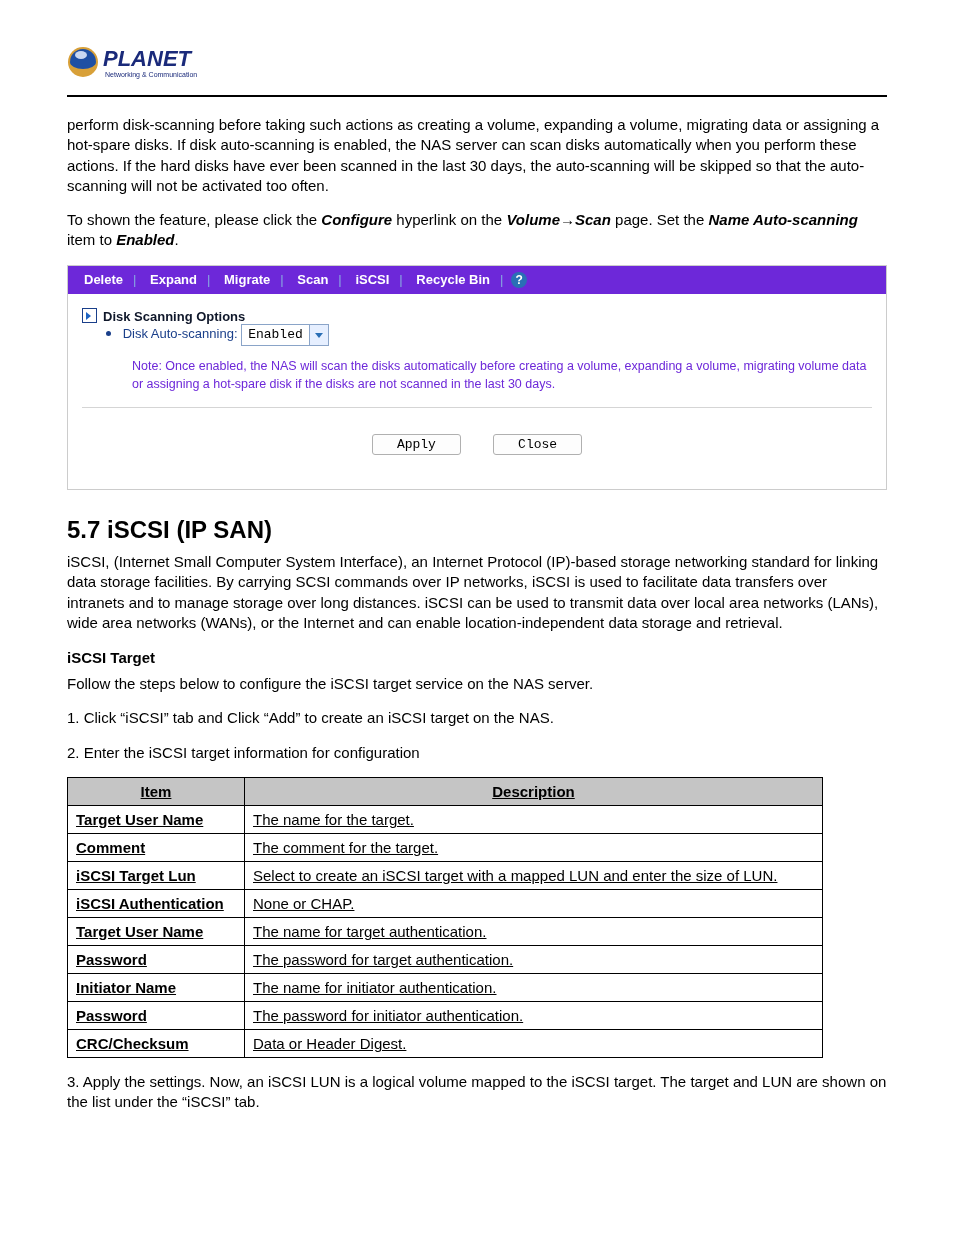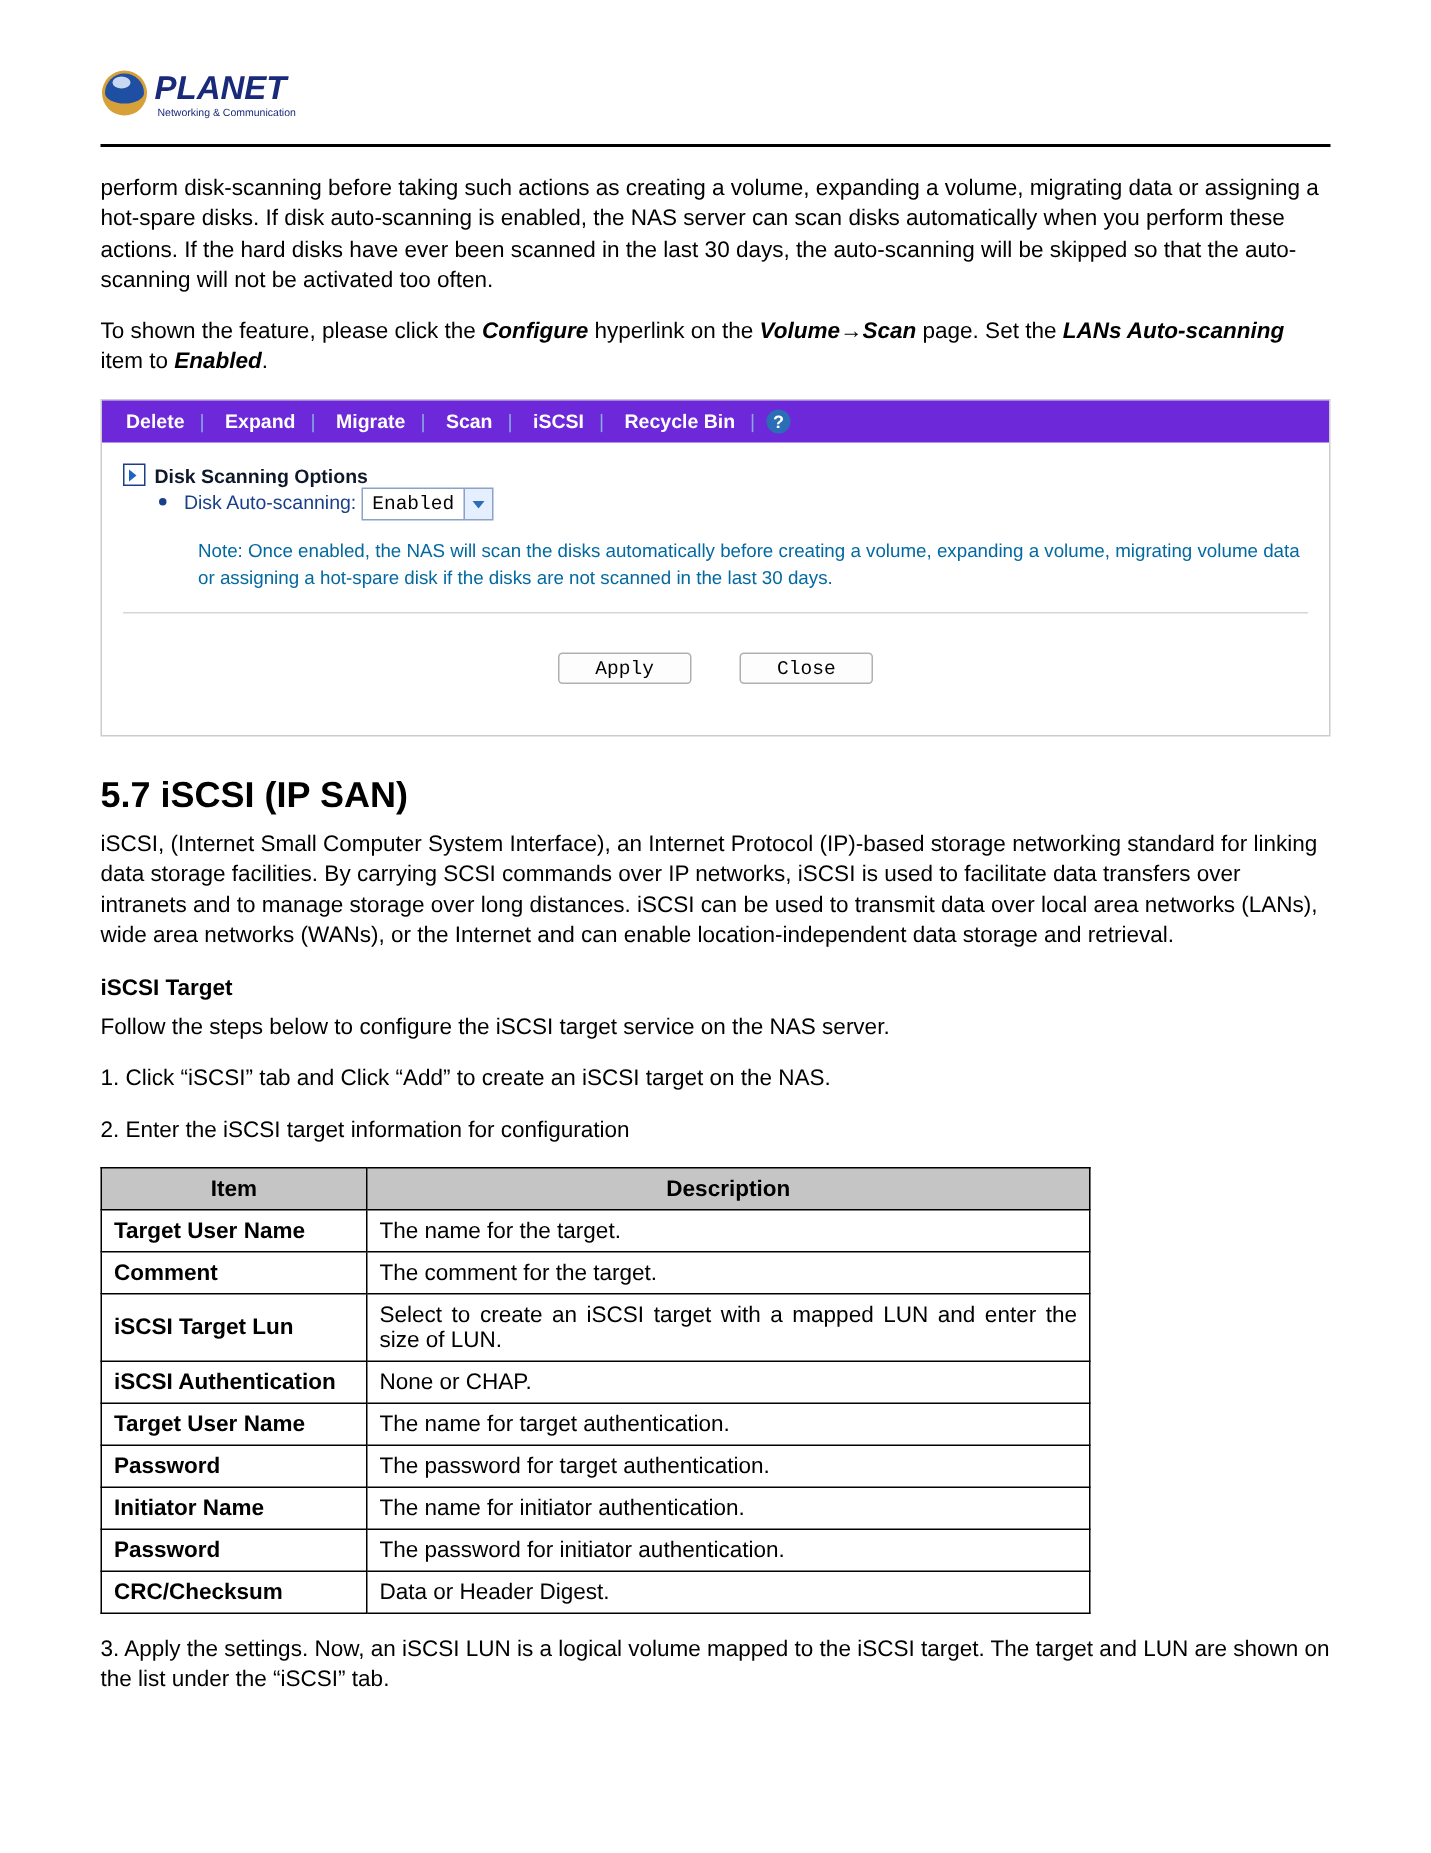--- a/index.html
+++ b/index.html
@@ -126,21 +126,21 @@
     content: '';
     position: absolute;
     left: 5px; top: 8px;
     border-top: 5px solid #2a6fb5;
     border-left: 4px solid transparent;
     border-right: 4px solid transparent;
   }
   .note {
     margin: 12px 0 0 50px;
     font-size: 12.5px;
-    color: #0369a1;
+    color: #6d28d9;
     line-height: 1.4;
   }
   .ui-hr {
     border: none;
     border-top: 1px solid #d5d5d5;
     margin: 14px 0 12px;
   }
   .btn-row {
     text-align: center;
     padding-bottom: 10px;
@@ -158,22 +158,23 @@
   h2.sec {
     font-size: 24px;
     margin: 10px 0 8px;
   }
   h4.sub {
     font-size: 15px;
     margin: 16px 0 8px;
   }
   table.tbl {
     border-collapse: collapse;
-    width: 660px;
+    width: 756px;
     margin-bottom: 14px;
+    text-decoration: underline;
   }
   table.tbl th, table.tbl td {
     border: 1.5px solid #000;
     padding: 5px 8px;
     font-size: 15px;
     vertical-align: middle;
   }
   table.tbl th {
     background: #c5c5c5;
     text-align: center;
@@ -201,21 +202,21 @@
         <text x="36" y="26" font-family="Arial Black, Arial" font-size="22" font-weight="900" font-style="italic" fill="#1a2a7a">PLANET</text>
         <text x="38" y="37" font-family="Arial" font-size="7" fill="#1a2a7a">Networking &amp; Communication</text>
       </svg>
     </span>
   </div>
   <hr class="hr-top">
 
   <p class="para">perform disk-scanning before taking such actions as creating a volume, expanding a volume, migrating data or assigning a hot-spare disks. If disk auto-scanning is enabled, the NAS server can scan disks automatically when you perform these actions. If the hard disks have ever been scanned in the last 30 days, the auto-scanning will be skipped so that the auto-scanning will not be activated too often.</p>
 
   <p class="para">
-    <span>To shown the feature, please click the </span><span class="bold">Configure</span><span> hyperlink on the </span><span class="bold">Volume→Scan</span><span> page. Set the </span><span class="bold">LANs Auto-scanning</span><span> item to </span><span class="bold">Enabled</span><span>.</span>
+    <span>To shown the feature, please click the </span><span class="bold">Configure</span><span> hyperlink on the </span><span class="bold">Volume→Scan</span><span> page. Set the </span><span class="bold">Name Auto-scanning</span><span> item to </span><span class="bold">Enabled</span><span>.</span>
   </p>
 
   <div class="ui-box">
     <div class="ui-tabs">
       <span class="ui-tab">Delete</span><span class="ui-sep">|</span>
       <span class="ui-tab">Expand</span><span class="ui-sep">|</span>
       <span class="ui-tab">Migrate</span><span class="ui-sep">|</span>
       <span class="ui-tab">Scan</span><span class="ui-sep">|</span>
       <span class="ui-tab">iSCSI</span><span class="ui-sep">|</span>
       <span class="ui-tab">Recycle Bin</span><span class="ui-sep">|</span>

